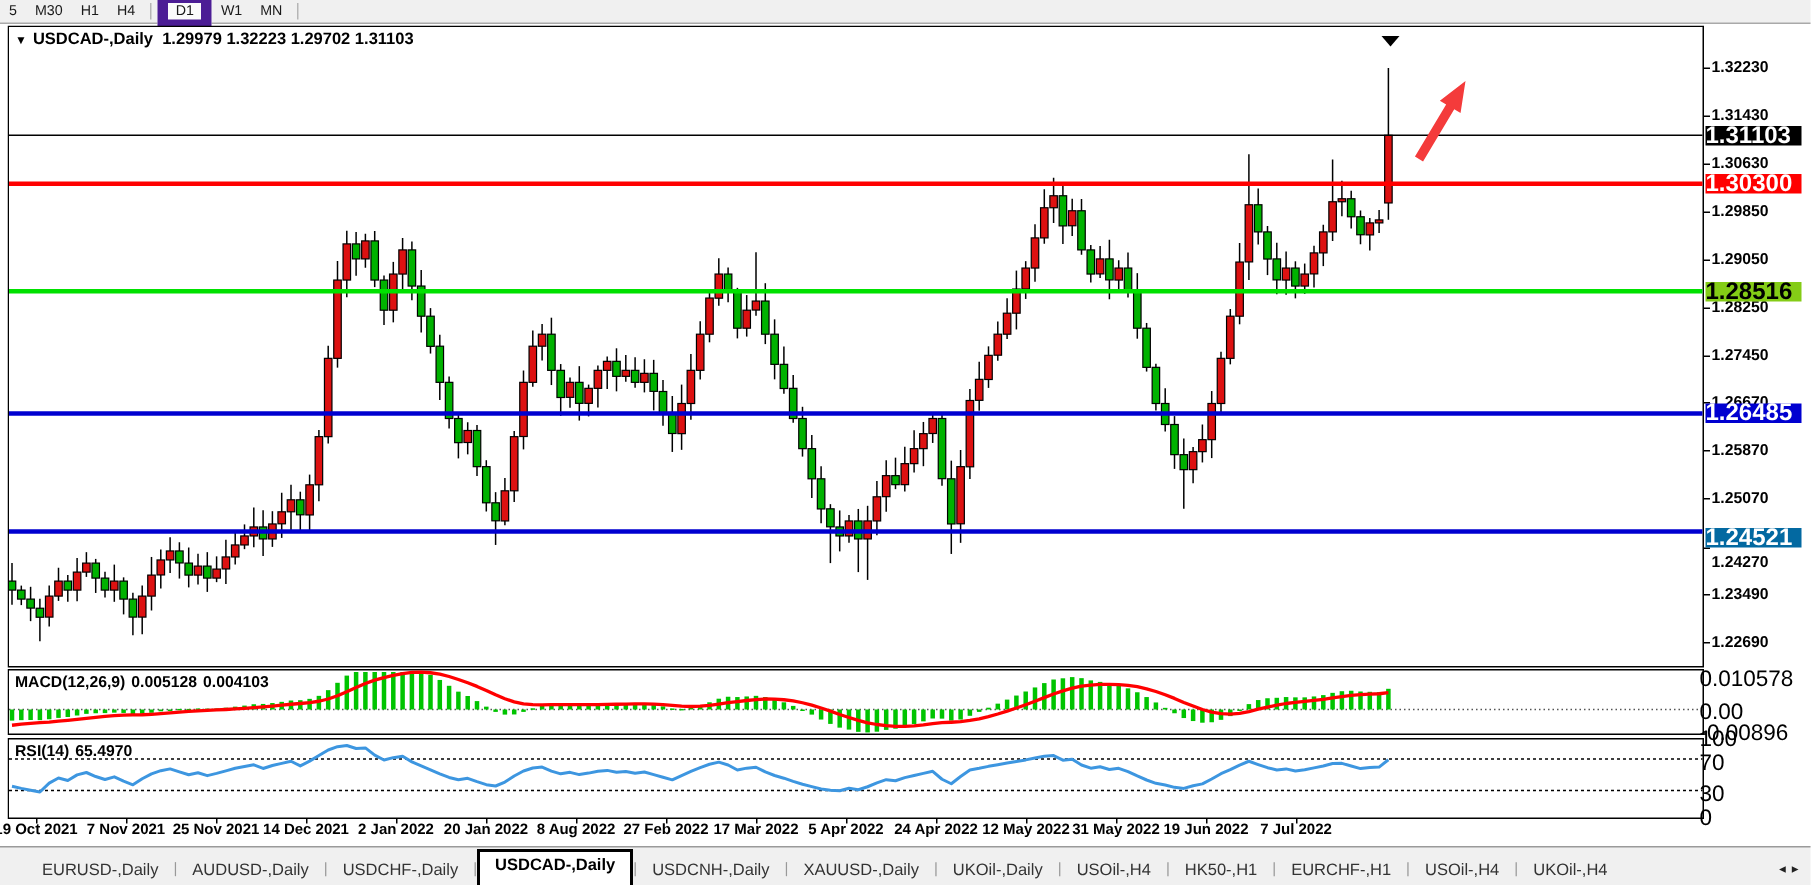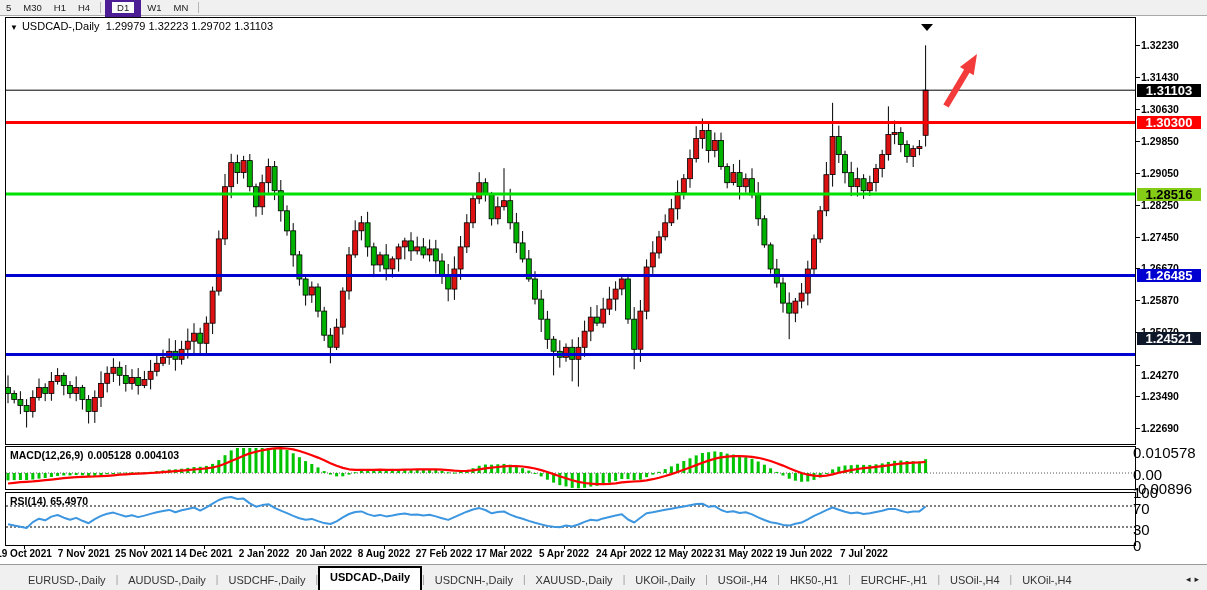--- a/index.html
+++ b/index.html
@@ -3,28 +3,28 @@
 <meta charset="utf-8">
 <style>
   html,body{margin:0;padding:0}
   body{width:1207px;height:590px;position:relative;background:#ffffff;
        font-family:"Liberation Sans",sans-serif;overflow:hidden}
   .toolbar{position:absolute;left:0;top:0;width:1207px;height:15px;background:#f0f0f0;
            border-bottom:1px solid #a9a9a9;display:flex;align-items:center;font-size:9.5px;color:#1a1a1a}
   .tf{padding:1px 6px;cursor:default}
   .tf.active{background:#fbfbfb;border:7px solid #4c1d95;padding:0 5px}
   .tbsep{width:1px;height:11px;background:#b5b5b5;margin:0 4px}
-  .chart-title{position:absolute;left:10px;top:20px;font-size:11px;font-weight:400;color:#000;z-index:30}
+  .chart-title{position:absolute;left:10px;top:20px;font-size:11px;font-weight:700;color:#000;z-index:30}
   .chart-title .dd{font-size:8px;margin-right:4px}
   #chart-svg{position:absolute;left:5px;top:17px;z-index:5}
   #axis-layer{position:absolute;left:0;top:0;width:1207px;height:590px;pointer-events:none;z-index:20}
   .pricelabel{position:absolute;left:1141px;font-size:10.5px;font-weight:700;color:#000;white-space:nowrap}
   .ptick{position:absolute;left:1136px;width:4px;height:1px;background:#000}
-  .badge{position:absolute;left:1137px;width:64px;height:13px;font-size:13px;font-weight:700;
-         text-align:center;line-height:13px;white-space:nowrap}
+  .badge{position:absolute;left:1137px;width:64px;height:13px;font-size:16px;font-weight:700;
+         text-align:left;line-height:13px;white-space:nowrap}
   .indaxis{position:absolute;left:1133px;font-size:15px;font-weight:400;color:#000;white-space:nowrap}
   .datelabel{position:absolute;top:548px;font-size:10px;font-weight:700;color:#000;transform:translateX(-50%);white-space:nowrap}
   .dtick{position:absolute;top:546px;width:1px;height:3px;background:#000}
   .ind-label{position:absolute;font-size:10.5px;font-weight:700;color:#000;z-index:30;white-space:nowrap}
   .ind-label span{margin-right:4px}
   .tabbar{position:absolute;left:0;bottom:0;width:1207px;height:26px;background:#f0f0f0;
           border-top:1px solid #9a9a9a;display:flex;align-items:flex-end;padding-left:18px;box-sizing:border-box}
   .tab{height:20px;line-height:20px;padding:0 10px;font-size:11px;color:#333;white-space:nowrap;cursor:default}
   .tab.active{background:#fff;border:2px solid #000;border-bottom:none;height:22px;line-height:19px;font-weight:700;color:#000}
   .tabsep{color:#999;line-height:20px;font-size:10px}
@@ -552,21 +552,21 @@
     <div class="ptick" style="top:365px"></div>
     <div class="pricelabel" style="top:369px">1.24270</div>
     <div class="ptick" style="top:396px"></div>
     <div class="pricelabel" style="top:390px">1.23490</div>
     <div class="ptick" style="top:428px"></div>
     <div class="pricelabel" style="top:422px">1.22690</div>
     <div class="badge" style="top:84px;background:#000000;color:#ffffff">1.31103</div>
     <div class="badge" style="top:116px;background:#ff0000;color:#ffffff">1.30300</div>
     <div class="badge" style="top:188px;background:#84cc16;color:#000000">1.28516</div>
     <div class="badge" style="top:269px;background:#0000d0;color:#ffffff">1.26485</div>
-    <div class="badge" style="top:332px;background:#0f172a;color:#ffffff">1.24521</div>
+    <div class="badge" style="top:352px;background:#0369a1;color:#ffffff">1.24521</div>
     <div class="indaxis" style="top:444px">0.010578</div>
     <div class="indaxis" style="top:466px">0.00</div>
     <div class="indaxis" style="top:480px">-0.00896</div>
     <div class="indaxis" style="top:484px">100</div>
     <div class="indaxis" style="top:500px">70</div>
     <div class="indaxis" style="top:521px">30</div>
     <div class="indaxis" style="top:537px">0</div>
     <div class="dtick" style="left:24px"></div>
     <div class="datelabel" style="left:24px">19 Oct 2021</div>
     <div class="dtick" style="left:84px"></div>

